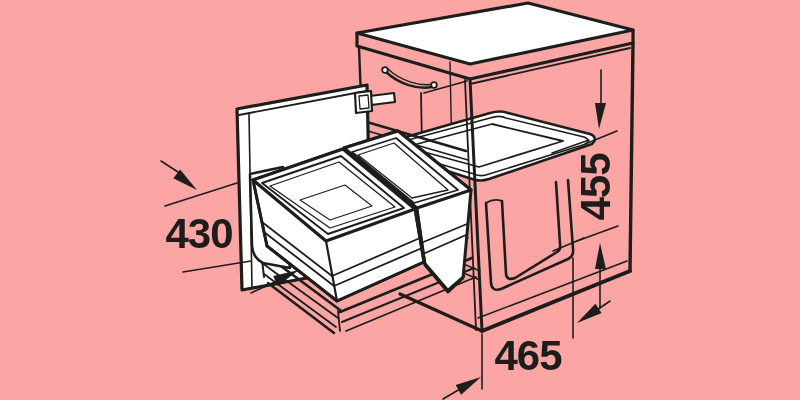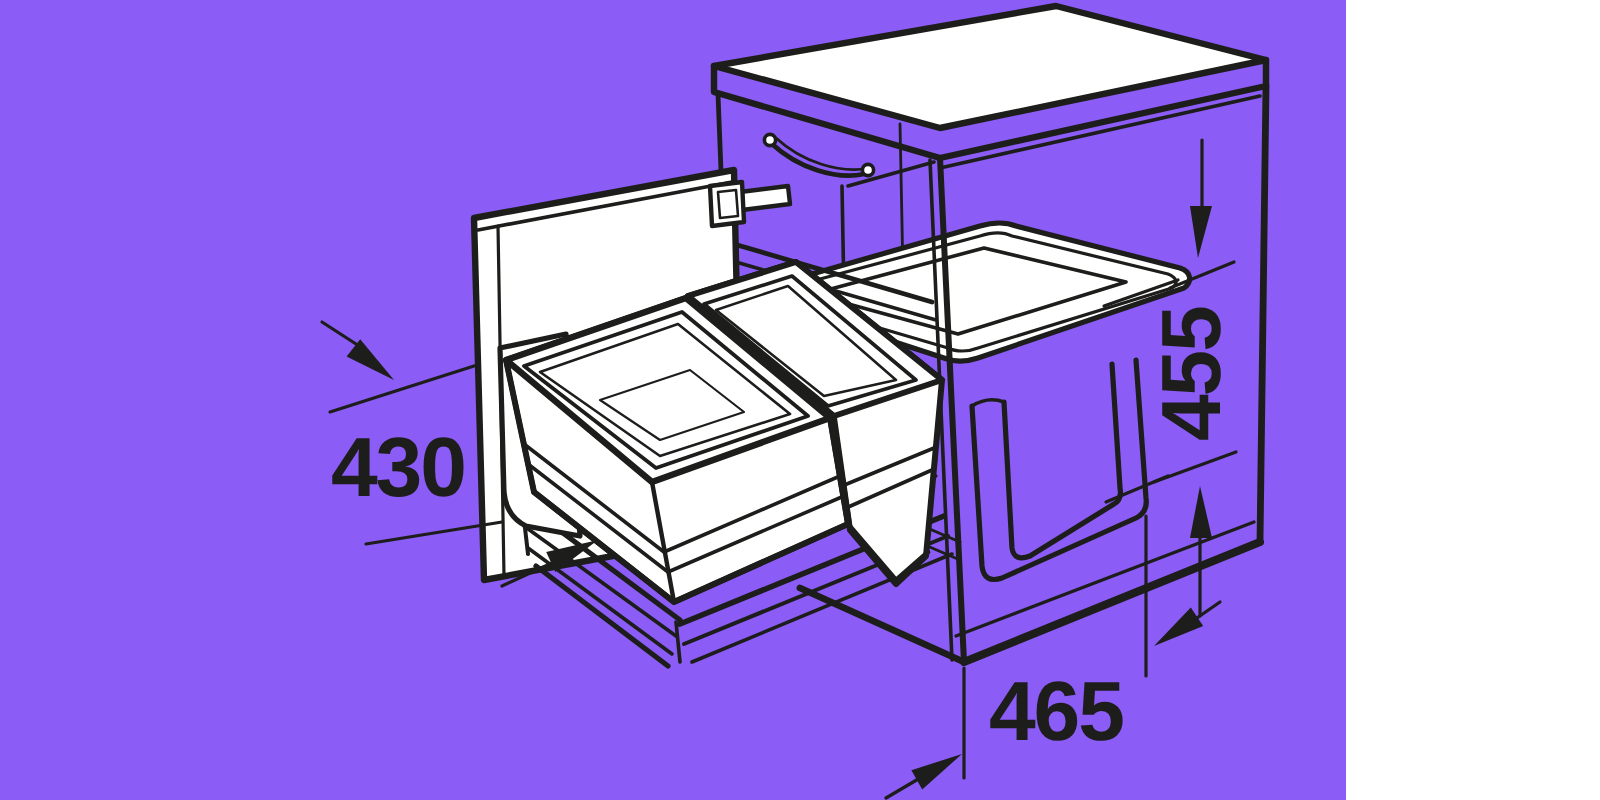--- a/index.html
+++ b/index.html
@@ -1,16 +1,16 @@
 <!DOCTYPE html>
 <html><head>
 <meta charset="utf-8">
 <style>
   html,body{margin:0;padding:0;background:#fff;}
-  .stage{position:relative;width:673px;height:400px;background:#8b5cf6;overflow:hidden;
+  .stage{position:relative;width:800px;height:400px;background:#fca5a5;overflow:hidden;
          font-family:"Liberation Sans", sans-serif;}
   svg{display:block}
   .dim-text{font-family:"Liberation Sans","DejaVu Sans",sans-serif;font-weight:bold;
             font-size:42px;fill:#1d1d1b;letter-spacing:-1px;}
 </style>
 </head>
 <body>
 
 <div class="stage">
 <svg width="800" height="400" viewBox="0 0 800 400">

